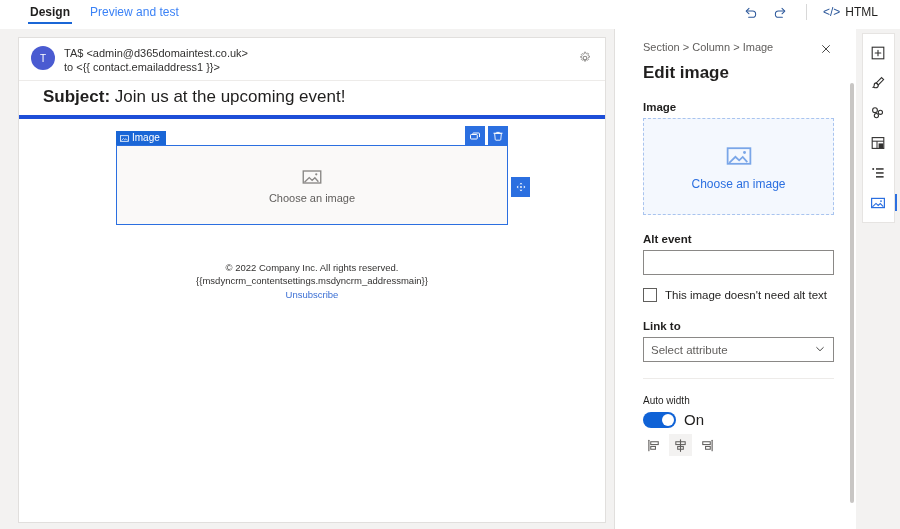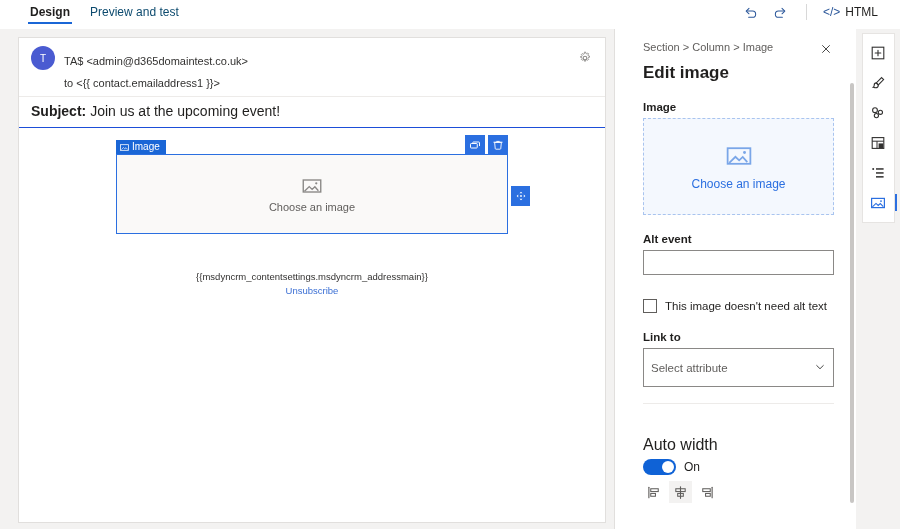--- a/index.html
+++ b/index.html
@@ -19,21 +19,21 @@
     background: #ffffff;
     display: flex;
     align-items: stretch;
     position: relative;
   }
   .tabs { display: flex; align-items: stretch; padding-left: 20px; }
   .tab {
     display: flex; align-items: center;
     padding: 0 10px;
     font-size: 12px;
-    color: #0c4a6e;
+    color: #3b82f6;
     position: relative;
     cursor: pointer;
   }
   .tab.active { color: #201f1e; font-weight: bold; }
   .tab.active::after {
     content: "";
     position: absolute;
     left: 8px; right: 8px; bottom: 0;
     height: 2px; background: #1a66d6;
   }
@@ -81,31 +81,31 @@
     position: relative;
   }
   .mail-from { display: flex; align-items: flex-start; gap: 9px; }
   .avatar {
     width: 24px; height: 24px; border-radius: 50%;
     background: #4a5bd1; color: #fff;
     display: flex; align-items: center; justify-content: center;
     font-size: 10px; flex: none;
   }
   .from-lines { font-size: 11px; line-height: 14px; color: #201f1e; padding-top: 0px; }
-  .from-lines .mail { color: #323130; margin-top: 8px; }
+  .from-lines .mail { color: #323130; }
   .gear {
     position: absolute; right: 10px; top: 10px;
     width: 20px; height: 20px;
     display: flex; align-items: center; justify-content: center;
     cursor: pointer;
   }
   .subject-bar {
-    padding: 6px 12px 8px 12px;
-    font-size: 14px;
-    border-bottom: 1px solid #1d4ed8;
+    padding: 6px 12px 8px 24px;
+    font-size: 17px;
+    border-bottom: 4px solid #1d4ed8;
   }
   .subject-bar b { font-weight: bold; }
 
   
   .block-area { padding-top: 26px; }
   .img-block {
     position: relative;
     margin: 0 auto;
     width: 392px;
   }
@@ -193,53 +193,53 @@
     width: 100%; height: 25px;
     border: 1px solid #8a8886;
     background: #fff;
     font-size: 11.5px;
     padding: 0 7px;
     font-family: "Liberation Sans", sans-serif;
     color: #201f1e;
   }
   .chk-row {
     display: flex; align-items: center; gap: 8px;
-    margin-top: 24px; cursor: pointer;
+    margin-top: 13px; cursor: pointer;
   }
   .chk {
     width: 14px; height: 14px; border: 1px solid #605e5c; background: #fff; flex: none;
   }
   .chk-label { font-size: 11.5px; color: #201f1e; }
   .select-box {
-    width: 100%; height: 39px;
+    width: 100%; height: 25px;
     border: 1px solid #8a8886;
     background: #fff;
     display: flex; align-items: center;
     padding: 0 7px;
     font-size: 11.5px; color: #605e5c;
     cursor: pointer;
   }
   .select-box .chev { margin-left: auto; color: #201f1e; }
   .sec-div { border-top: 1px solid #edebe9; margin: 16px 0 0 0; }
   .sec-head {
     display: flex; align-items: center; gap: 10px;
     padding: 13px 0 4px 0; cursor: pointer;
   }
   .sec-head .ttl { font-size: 13px; color: #201f1e; }
-  .sub-label { font-size: 16px; color: #201f1e; margin: 32px 0 5px 0; }
+  .sub-label { font-size: 10px; color: #201f1e; margin: 16px 0 5px 0; }
   .toggle-row { display: flex; align-items: center; gap: 8px; }
   .toggle {
     width: 33px; height: 16px; border-radius: 8px;
     background: #0f62d6; position: relative; cursor: pointer; flex: none;
   }
   .toggle .knob {
     position: absolute; right: 2px; top: 2px;
     width: 12px; height: 12px; border-radius: 50%; background: #fff;
   }
-  .toggle-state { font-size: 12px; color: #201f1e; }
+  .toggle-state { font-size: 15px; color: #201f1e; }
   .align-row { display: flex; gap: 3px; margin-top: 6px; }
   .align-btn {
     width: 23px; height: 22px;
     display: flex; align-items: center; justify-content: center;
     cursor: pointer;
   }
   .align-btn.sel { background: #f3f2f1; }
   .panel-sb {
     position: absolute; right: 2px; top: 54px;
     width: 4px; height: 420px; border-radius: 2px;
@@ -371,20 +371,21 @@
             <svg width="22" height="20" viewBox="0 0 16 16">
               <rect x="1" y="3.2" width="14" height="9.6" fill="none" stroke="#8a8886" stroke-width="1.1"></rect>
               <path d="M2 12.2l3.8-3.7 2.3 2.2 2.2-2.1 2.8 3.2" fill="none" stroke="#8a8886" stroke-width="1.1"></path>
               <circle cx="11.4" cy="5.8" r="0.9" fill="#8a8886"></circle>
             </svg>
             <span class="cap">Choose an image</span>
           </div>
         </div>
 
         <div class="footer-txt">
+          <div>© 2022 Company Inc. All rights reserved.</div>
           <div>{{msdyncrm_contentsettings.msdyncrm_addressmain}}</div>
           <span class="unsub">Unsubscribe</span>
         </div>
       </div>
 
     </div>
   </div>
 
   <div class="panel">
     <div class="panel-scroll">

